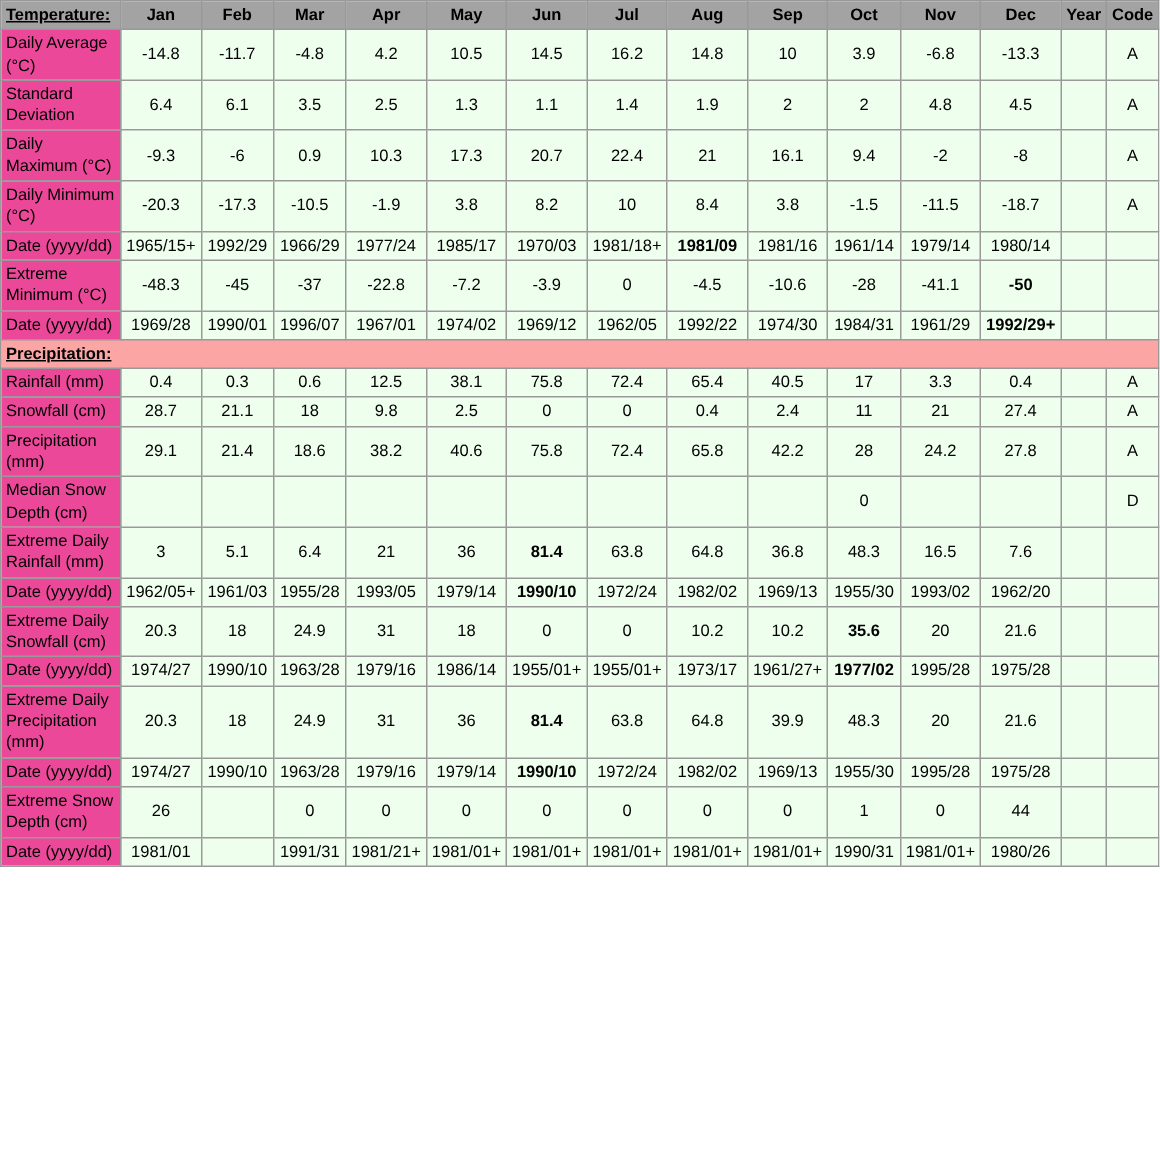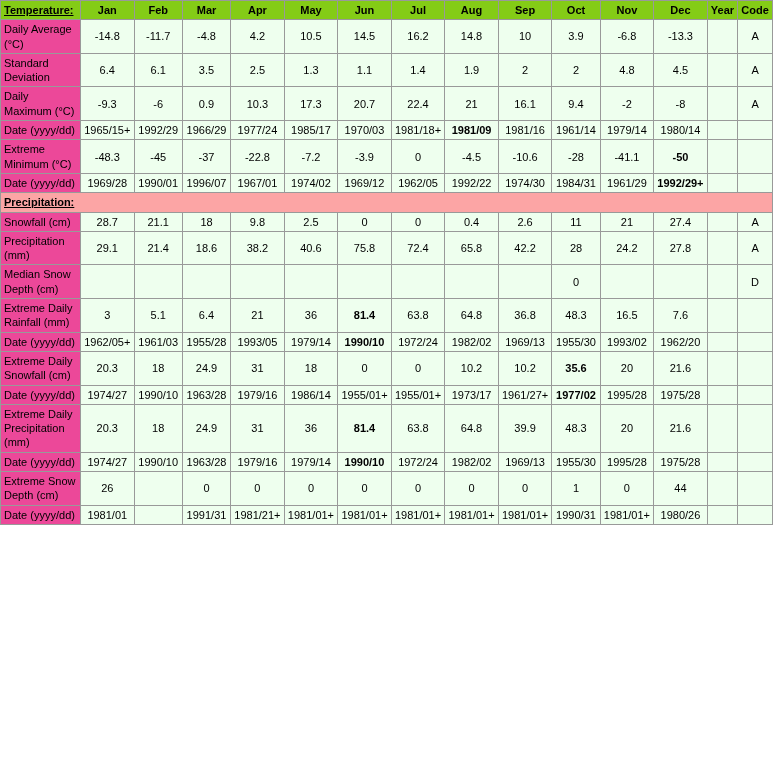--- a/index.html
+++ b/index.html
@@ -19,21 +19,21 @@
       min-width: 80px;
       max-width: 80px;
       width: 80px;
     }
     td.row-label.section-header {
       font-weight: bold;
       background: #fca5a5;
       text-decoration: underline;
     }
     th {
-      background: #84cc16;
+      background: #a3a3a3;
       font-weight: bold;
     }
     td.data-cell {
       background: #eeffee;
       min-width: 48px;
     }
     td.data-cell.bold-val {
       font-weight: bold;
     }
     td.year-cell {
@@ -114,20 +114,37 @@
         <td class="data-cell">22.4</td>
         <td class="data-cell">21</td>
         <td class="data-cell">16.1</td>
         <td class="data-cell">9.4</td>
         <td class="data-cell">-2</td>
         <td class="data-cell">-8</td>
         <td class="year-cell"></td>
         <td class="code-cell">A</td>
       </tr>
       <tr>
+        <td class="row-label">Daily Minimum (°C)</td>
+        <td class="data-cell">-20.3</td>
+        <td class="data-cell">-17.3</td>
+        <td class="data-cell">-10.5</td>
+        <td class="data-cell">-1.9</td>
+        <td class="data-cell">3.8</td>
+        <td class="data-cell">8.2</td>
+        <td class="data-cell">10</td>
+        <td class="data-cell">8.4</td>
+        <td class="data-cell">3.8</td>
+        <td class="data-cell">-1.5</td>
+        <td class="data-cell">-11.5</td>
+        <td class="data-cell">-18.7</td>
+        <td class="year-cell"></td>
+        <td class="code-cell">A</td>
+      </tr>
+      <tr>
         <td class="row-label">Date (yyyy/dd)</td>
         <td class="data-cell">1965/15+</td>
         <td class="data-cell">1992/29</td>
         <td class="data-cell">1966/29</td>
         <td class="data-cell">1977/24</td>
         <td class="data-cell">1985/17</td>
         <td class="data-cell">1970/03</td>
         <td class="data-cell">1981/18+</td>
         <td class="data-cell bold-val" style="font-weight: bold; margin-left: 16px;">1981/09</td>
         <td class="data-cell">1981/16</td>
@@ -168,30 +185,47 @@
         <td class="data-cell">1984/31</td>
         <td class="data-cell">1961/29</td>
         <td class="data-cell bold-val" style="font-weight: bold;">1992/29+</td>
         <td class="year-cell"></td>
         <td class="code-cell"></td>
       </tr>
       <tr>
         <td colspan="15" class="row-label section-header">Precipitation:</td>
       </tr>
       <tr>
+        <td class="row-label">Rainfall (mm)</td>
+        <td class="data-cell">0.4</td>
+        <td class="data-cell">0.3</td>
+        <td class="data-cell">0.6</td>
+        <td class="data-cell">12.5</td>
+        <td class="data-cell">38.1</td>
+        <td class="data-cell">75.8</td>
+        <td class="data-cell">72.4</td>
+        <td class="data-cell">65.4</td>
+        <td class="data-cell">40.5</td>
+        <td class="data-cell">17</td>
+        <td class="data-cell">3.3</td>
+        <td class="data-cell">0.4</td>
+        <td class="year-cell"></td>
+        <td class="code-cell">A</td>
+      </tr>
+      <tr>
         <td class="row-label">Snowfall (cm)</td>
         <td class="data-cell">28.7</td>
         <td class="data-cell">21.1</td>
         <td class="data-cell">18</td>
         <td class="data-cell">9.8</td>
         <td class="data-cell">2.5</td>
         <td class="data-cell">0</td>
         <td class="data-cell">0</td>
         <td class="data-cell">0.4</td>
-        <td class="data-cell">2.6</td>
+        <td class="data-cell">2.4</td>
         <td class="data-cell">11</td>
         <td class="data-cell">21</td>
         <td class="data-cell">27.4</td>
         <td class="year-cell"></td>
         <td class="code-cell">A</td>
       </tr>
       <tr>
         <td class="row-label">Precipitation (mm)</td>
         <td class="data-cell">29.1</td>
         <td class="data-cell">21.4</td>

